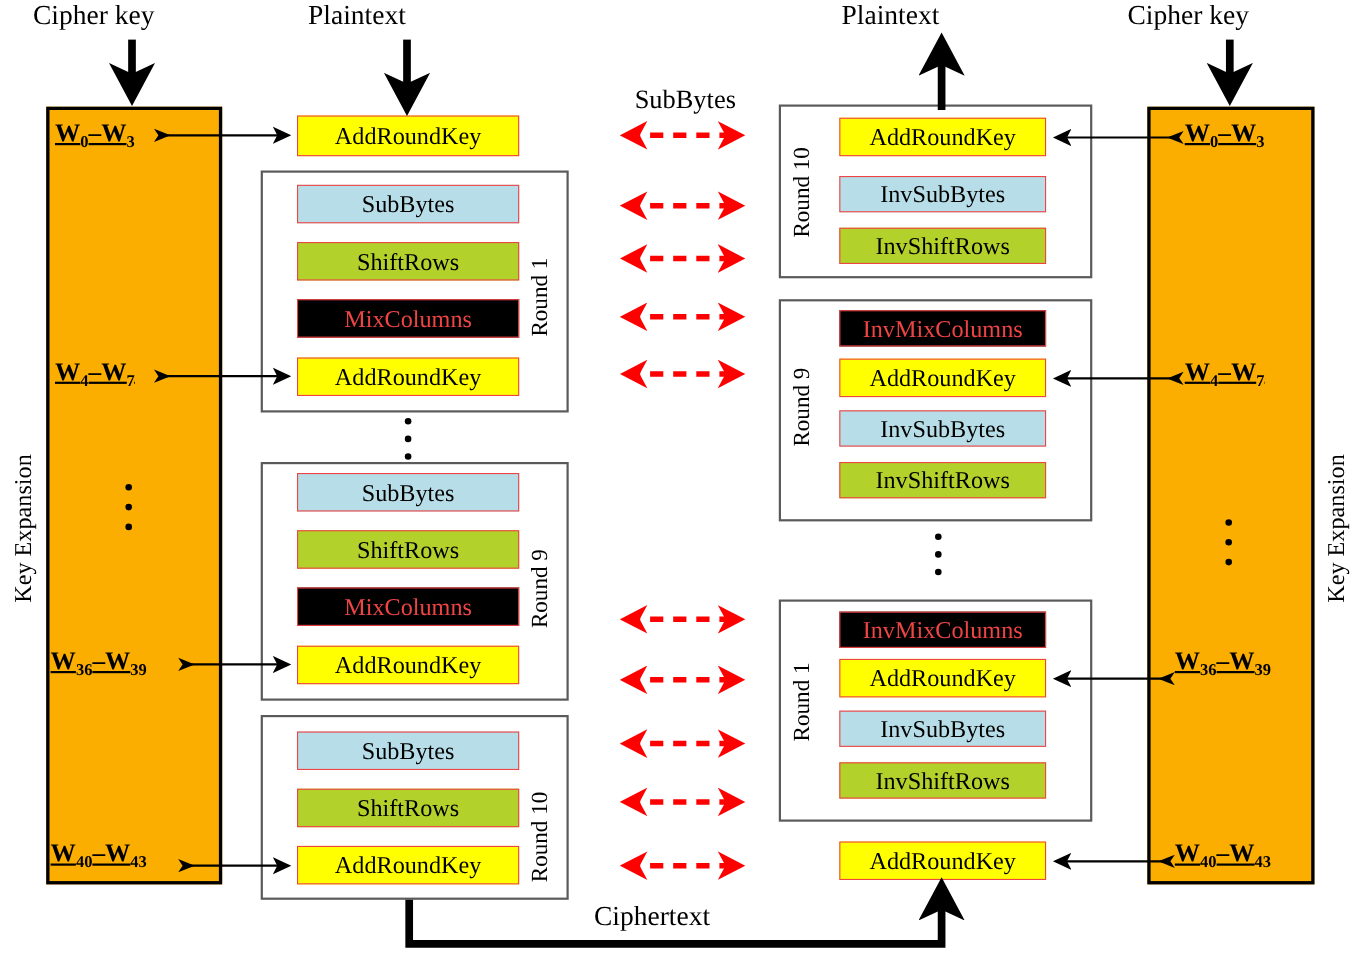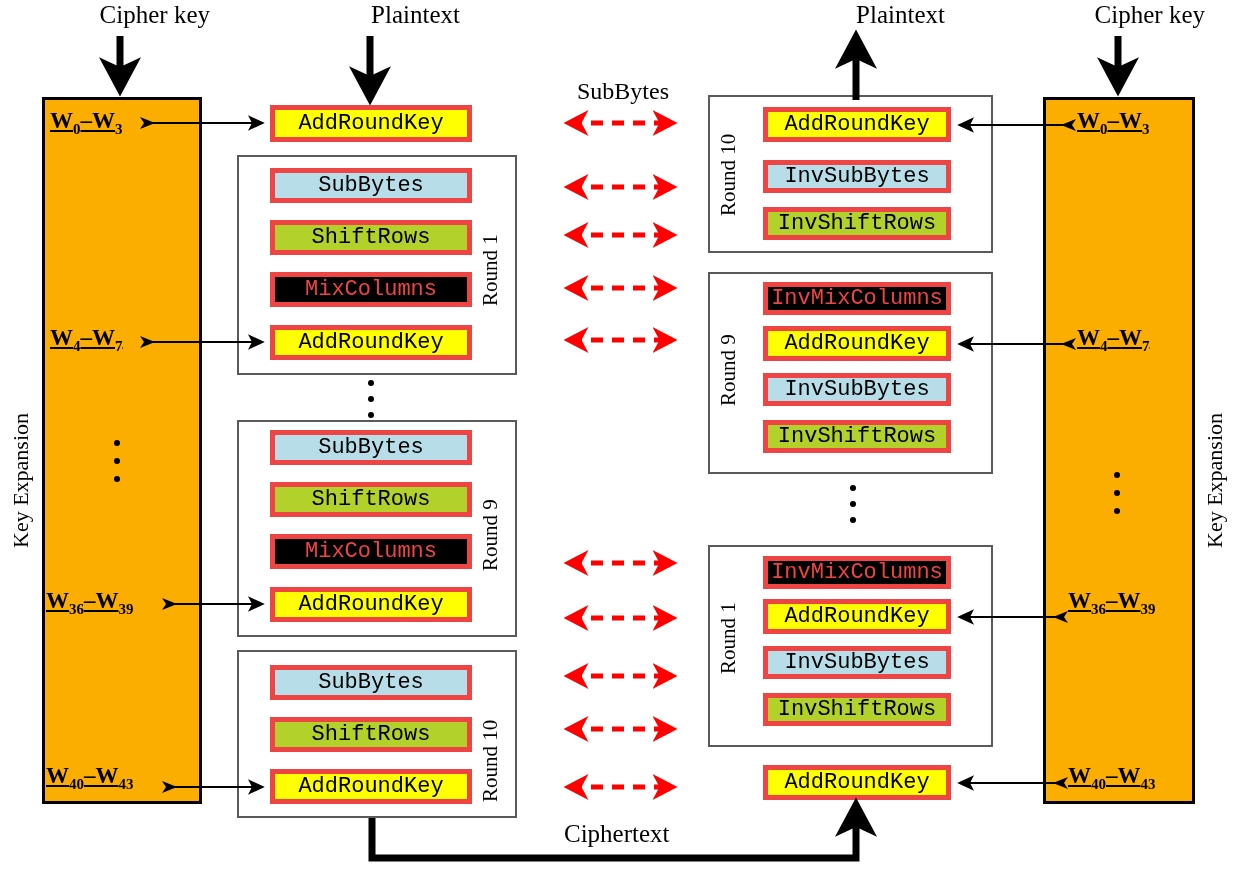--- a/index.html
+++ b/index.html
@@ -10,21 +10,21 @@
     color:#000;
   }
   .stage{position:absolute;left:0;top:0;width:1237px;height:870px;}
 
   
   .abs{position:absolute;box-sizing:border-box;}
 
   
   .caption{
     font-size:25px;line-height:1;
-    text-align:right;white-space:nowrap;
+    text-align:left;white-space:nowrap;
     font-family:"Liberation Serif", serif;
   }
 
   
   .keycol{
     background:#FBAD00;
     border:3px solid #000;
     box-sizing:border-box;
   }
   .keycol-label{
@@ -42,26 +42,26 @@
     white-space:nowrap;
     letter-spacing:0px;
     text-decoration:underline;
   }
   .wlabel sub{font-size:15px;font-weight:bold;}
 
   
   .op{
     position:absolute;
     box-sizing:border-box;
-    border:5px solid #ef4444;
+    border:1px solid #ef4444;
     font-size:22px;
     line-height:1;
     display:flex;align-items:center;justify-content:center;
     white-space:nowrap;
-    font-family:Liberation Mono, monospace;
+    font-family:Liberation Serif, serif;
   }
   .op-ark{background:#FFFF00;color:#000;}
   .op-sub{background:#B7DEE8;color:#000000;}
   .op-shift{background:#B2D12A;color:#000;}
   .op-mix{background:#000000;color:#ef4444;}
 
   
   .roundbox{
     position:absolute;
     border:2px solid #5a5a5a;
@@ -185,21 +185,21 @@
   <div class="wlabel" style="left:1077px;top:325px;">W<sub>4</sub>–W<sub>7</sub></div>
   <div class="wlabel" style="left:1068px;top:588px;">W<sub>36</sub>–W<sub>39</sub></div>
   <div class="wlabel" style="left:1068px;top:763px;">W<sub>40</sub>–W<sub>43</sub></div>
 
   <div class="vdots" style="left:1113px;top:472px;width:8px;height:42px;">
       <i></i>
       <i></i>
       <i></i>
     </div>
 
-  <div class="ciphertext-label" style="left:564px;top:820px;text-align:right;">Ciphertext</div>
+  <div class="ciphertext-label" style="left:540px;top:820px;text-align:right;">Ciphertext</div>
 
   <svg class="arrows" viewBox="0 0 1237 870">
     <defs>
       <marker id="blkArrow" markerWidth="9" markerHeight="9" refX="7" refY="4.5" orient="auto" markerUnits="strokeWidth">
         <path d="M0,0.6 L8.4,4.5 L0,8.4 L2,4.5 Z" fill="#000"></path>
       </marker>
       <marker id="blkArrowBig" markerWidth="6" markerHeight="6" refX="4.4" refY="3" orient="auto" markerUnits="strokeWidth">
         <path d="M0,0 L5.6,3 L0,6 L1.4,3 Z" fill="#000"></path>
       </marker>
       <marker id="redArrowEnd" markerWidth="5.2" markerHeight="5.2" refX="3.9" refY="2.6" orient="auto" markerUnits="strokeWidth">

